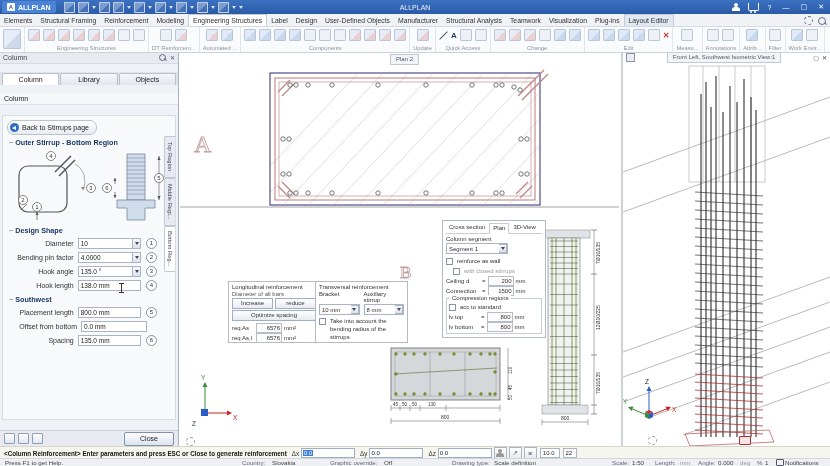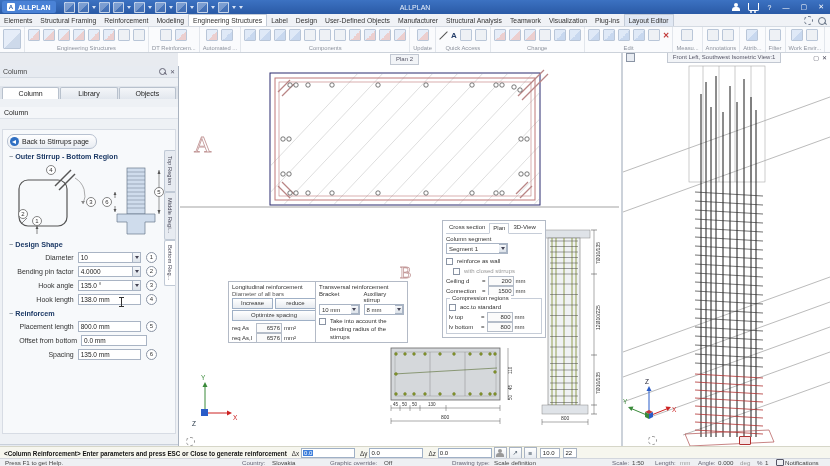--- a/index.html
+++ b/index.html
@@ -46,21 +46,21 @@
     background:linear-gradient(135deg,#e6edf8 55%,#eccfcf 55%);}
   .ric.b{background:linear-gradient(135deg,#dfe9f7 55%,#c8d8ef 55%);}
   .ric.g{background:#eef1f5;}
   .rbig{width:16px;height:18px;border:1px solid #b9c6d8;border-radius:1px;
     background:linear-gradient(135deg,#e6edf8 55%,#cdd9ea 55%);}
   .rA{font-size:8px;font-weight:bold;color:#27406b;}
   .rX{font-size:8px;font-weight:bold;color:#c23a3a;}
   .i-slash{width:9px;height:9px;position:relative;}
   .i-slash::after{content:"";position:absolute;left:-1px;top:4px;width:11px;height:1px;background:#555;transform:rotate(-45deg);}
   
-  .palette{position:absolute;left:0;top:66px;width:178px;height:394px;background:#eef1f5;
+  .palette{position:absolute;left:0;top:52px;width:178px;height:394px;background:#eef1f5;
     border-right:1px solid #aab3c0;display:flex;flex-direction:column;z-index:10;gap:8px;}
   .p-head{height:11px;display:flex;align-items:center;padding:0 3px;background:#e7ebf1;
     border-bottom:1px solid #d5dbe3;color:#444;}
   .i-pin{width:5px;height:5px;border:1px solid #667;border-radius:50%;position:relative;margin-right:4px;}
   .i-pin::after{content:"";position:absolute;left:4px;top:4px;width:3px;height:1px;background:#667;transform:rotate(45deg);}
   .p-close{font-size:6px;color:#556;}
   .p-tabs{display:flex;gap:1px;padding:1px 2px 0;background:#dfe4eb;}
   .p-tab{flex:1;text-align:center;height:11px;line-height:11px;border:1px solid #b8c1cd;border-bottom:none;
     border-radius:2px 2px 0 0;background:linear-gradient(#f4f6f9,#e2e7ee);}
   .p-tab.active{background:#fff;}
@@ -414,21 +414,21 @@
             <span class="dn2"></span>
           </span>
         <span class="fnum">3</span>
       </div>
       <div class="frow">
         <span class="flabel">Hook length</span>
         <span class="fbox" style="width:60px;">138.0 mm</span>
         <span class="fnum">4</span>
       </div>
 
-      <div class="sec-h"><span class="minus">−</span><span>Reinforcem</span></div>
+      <div class="sec-h"><span class="minus">−</span><span>Southwest</span></div>
       <div class="frow">
         <span class="flabel">Placement length</span>
         <span class="fbox" style="width:60px;">800.0 mm</span>
         <span class="fnum">5</span>
       </div>
       <div class="frow">
         <span class="flabel">Offset from bottom</span>
         <span class="fbox" style="width:60px;">0.0 mm</span>
       </div>
       <div class="frow">

